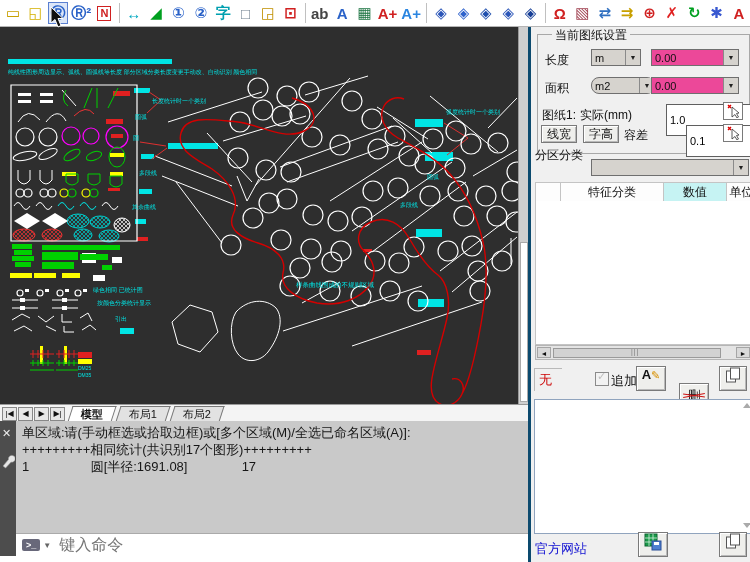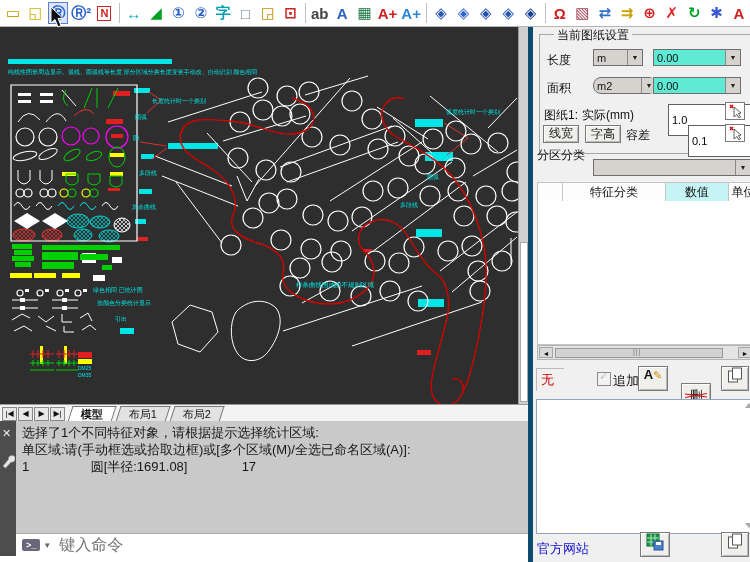--- a/index.html
+++ b/index.html
@@ -37,25 +37,25 @@
             box-sizing:border-box;padding:3px 6px;white-space:pre;overflow:hidden;
             font-size:13px;line-height:17px;color:#161616;}
   #cmd-input{position:absolute;left:16px;top:533px;width:514px;height:23px;background:#ffffff;
              border-top:1px solid #aaa;box-sizing:border-box;display:flex;align-items:center;}
   #prompt-badge{margin-left:6px;background:#68687a;color:#fff;font-size:9px;padding:1px 4px;border-radius:2px;font-weight:bold;}
   #prompt-caret{color:#666;font-size:8px;margin:0 6px 0 3px;}
   #cmd-ghost{color:#9a9a9a;font-size:16px;border:none;outline:none;background:transparent;width:380px;}
   #bottom-strip{position:absolute;left:0;top:556px;width:530px;height:6px;background:#ffffff;}
   
   #panel{position:absolute;left:528px;top:27px;width:222px;height:535px;background:#f0f0f0;
-         border-left:5px solid #0c4a6e;box-sizing:border-box;}
+         border-left:3px solid #0c4a6e;box-sizing:border-box;}
   .abs{position:absolute;}
   .grpbox{border:1px solid #a8a8a8;}
   .grptitle{position:absolute;left:14px;top:-8px;background:#f0f0f0;padding:0 3px;font-size:12px;}
-  .combo{border:1px solid #6f6f6f;background:#5eead4;display:flex;align-items:center;box-sizing:border-box;height:17px;}
+  .combo{border:1px solid #6f6f6f;background:#ec4899;display:flex;align-items:center;box-sizing:border-box;height:17px;}
   .combo.gray{background:#d6d3ce;}
   .combo .val{flex:1;padding-left:3px;font-size:11px;overflow:hidden;}
   .combo .arr{width:14px;height:100%;background:#d6d3ce;border-left:1px solid #8a8a8a;
               font-size:7px;display:flex;align-items:center;justify-content:center;color:#222;}
   .tinput{border:1px solid #5f5f5f;background:#fff;font-size:11px;padding:1px 3px;box-sizing:border-box;height:32px;
           font-family:Liberation Sans, sans-serif;margin-left:31px;}
   .btn3d{border:1px solid #7a7a7a;background:#efefec;box-shadow:inset 1px 1px 0 #fff, inset -1px -1px 0 #b9b9b9;
          font-size:12px;text-align:center;cursor:pointer;box-sizing:border-box;}
   .pickbtn{border:1px solid #7a7a7a;background:#fff;cursor:pointer;display:flex;align-items:center;justify-content:center;box-sizing:border-box;}
   .lbl{font-size:12px;color:#111;}
@@ -468,21 +468,21 @@
   </div>
 
   <div id="cmd-strip">
     <div id="cmd-close">✕</div>
     <div id="cmd-tool">
       <svg width="14" height="16" viewBox="0 0 14 16">
           <path d="M2,13 L7.5,6.5 a3.4,3.4 0 1 1 2.6,2.6 L4.6,15 z" fill="#e6e6e6" stroke="#999" stroke-width="0.6"></path>
         </svg>
     </div>
   </div>
-  <div id="cmd-text"><div>选择了1个不同特征对象，请根据提示选择统计区域:</div><div>单区域:请(手动框选或拾取边框)或[多个区域(M)/全选已命名区域(A)]:</div><div>1                 圆[半径:1691.08]               17</div></div>
+  <div id="cmd-text"><div>单区域:请(手动框选或拾取边框)或[多个区域(M)/全选已命名区域(A)]:</div><div>+++++++++相同统计(共识别17个图形)+++++++++</div><div>1                 圆[半径:1691.08]               17</div></div>
   <div id="cmd-input">
     <span id="prompt-badge">&gt;_</span>
     <span id="prompt-caret">▼</span>
     <input id="cmd-ghost" placeholder="键入命令" style="">
   </div>
   <div id="bottom-strip"></div>
 
   <div id="panel">
     
     <div class="abs grpbox" style="left:6px;top:7px;width:211px;height:118px;">
@@ -508,21 +508,21 @@
     </div>
     <span class="abs lbl" style="left:11px;top:80px;">图纸1:</span>
     <span class="abs lbl" style="left:49px;top:80px;">实际(mm)</span>
     <input class="tinput abs" style="left: 104px; top: 77px; width: 100px;" value="1.0">
     <div class="pickbtn abs" style="left:192px;top:75px;width:20px;height:18px;">
       <svg width="13" height="14" viewBox="0 0 13 14">
           <path d="M1,1 L4,4 M4,1 L1,4" stroke="#d00" stroke-width="1.4"></path>
           <polygon points="5,3 5,13 8,10.5 10,14 11.5,13 9.5,9.5 12,9" fill="#fff" stroke="#333" stroke-width="0.8"></polygon>
         </svg>
     </div>
-    <div class="btn3d abs" style="left:10px;top:98px;width:36px;height:18px;line-height:17px;font-family:Liberation Mono, monospace;">线宽</div>
+    <div class="btn3d abs" style="left:10px;top:98px;width:36px;height:18px;line-height:17px;">线宽</div>
     <div class="btn3d abs" style="left:52px;top:98px;width:36px;height:18px;line-height:17px;">字高</div>
     <span class="abs lbl" style="left:93px;top:100px;">容差</span>
     <input class="tinput abs" style="left: 124px; top: 98px; width: 80px;" value="0.1">
     <div class="pickbtn abs" style="left:192px;top:97px;width:20px;height:18px;">
       <svg width="13" height="14" viewBox="0 0 13 14">
           <path d="M1,1 L4,4 M4,1 L1,4" stroke="#d00" stroke-width="1.4"></path>
           <polygon points="5,3 5,13 8,10.5 10,14 11.5,13 9.5,9.5 12,9" fill="#fff" stroke="#333" stroke-width="0.8"></polygon>
         </svg>
     </div>
 

